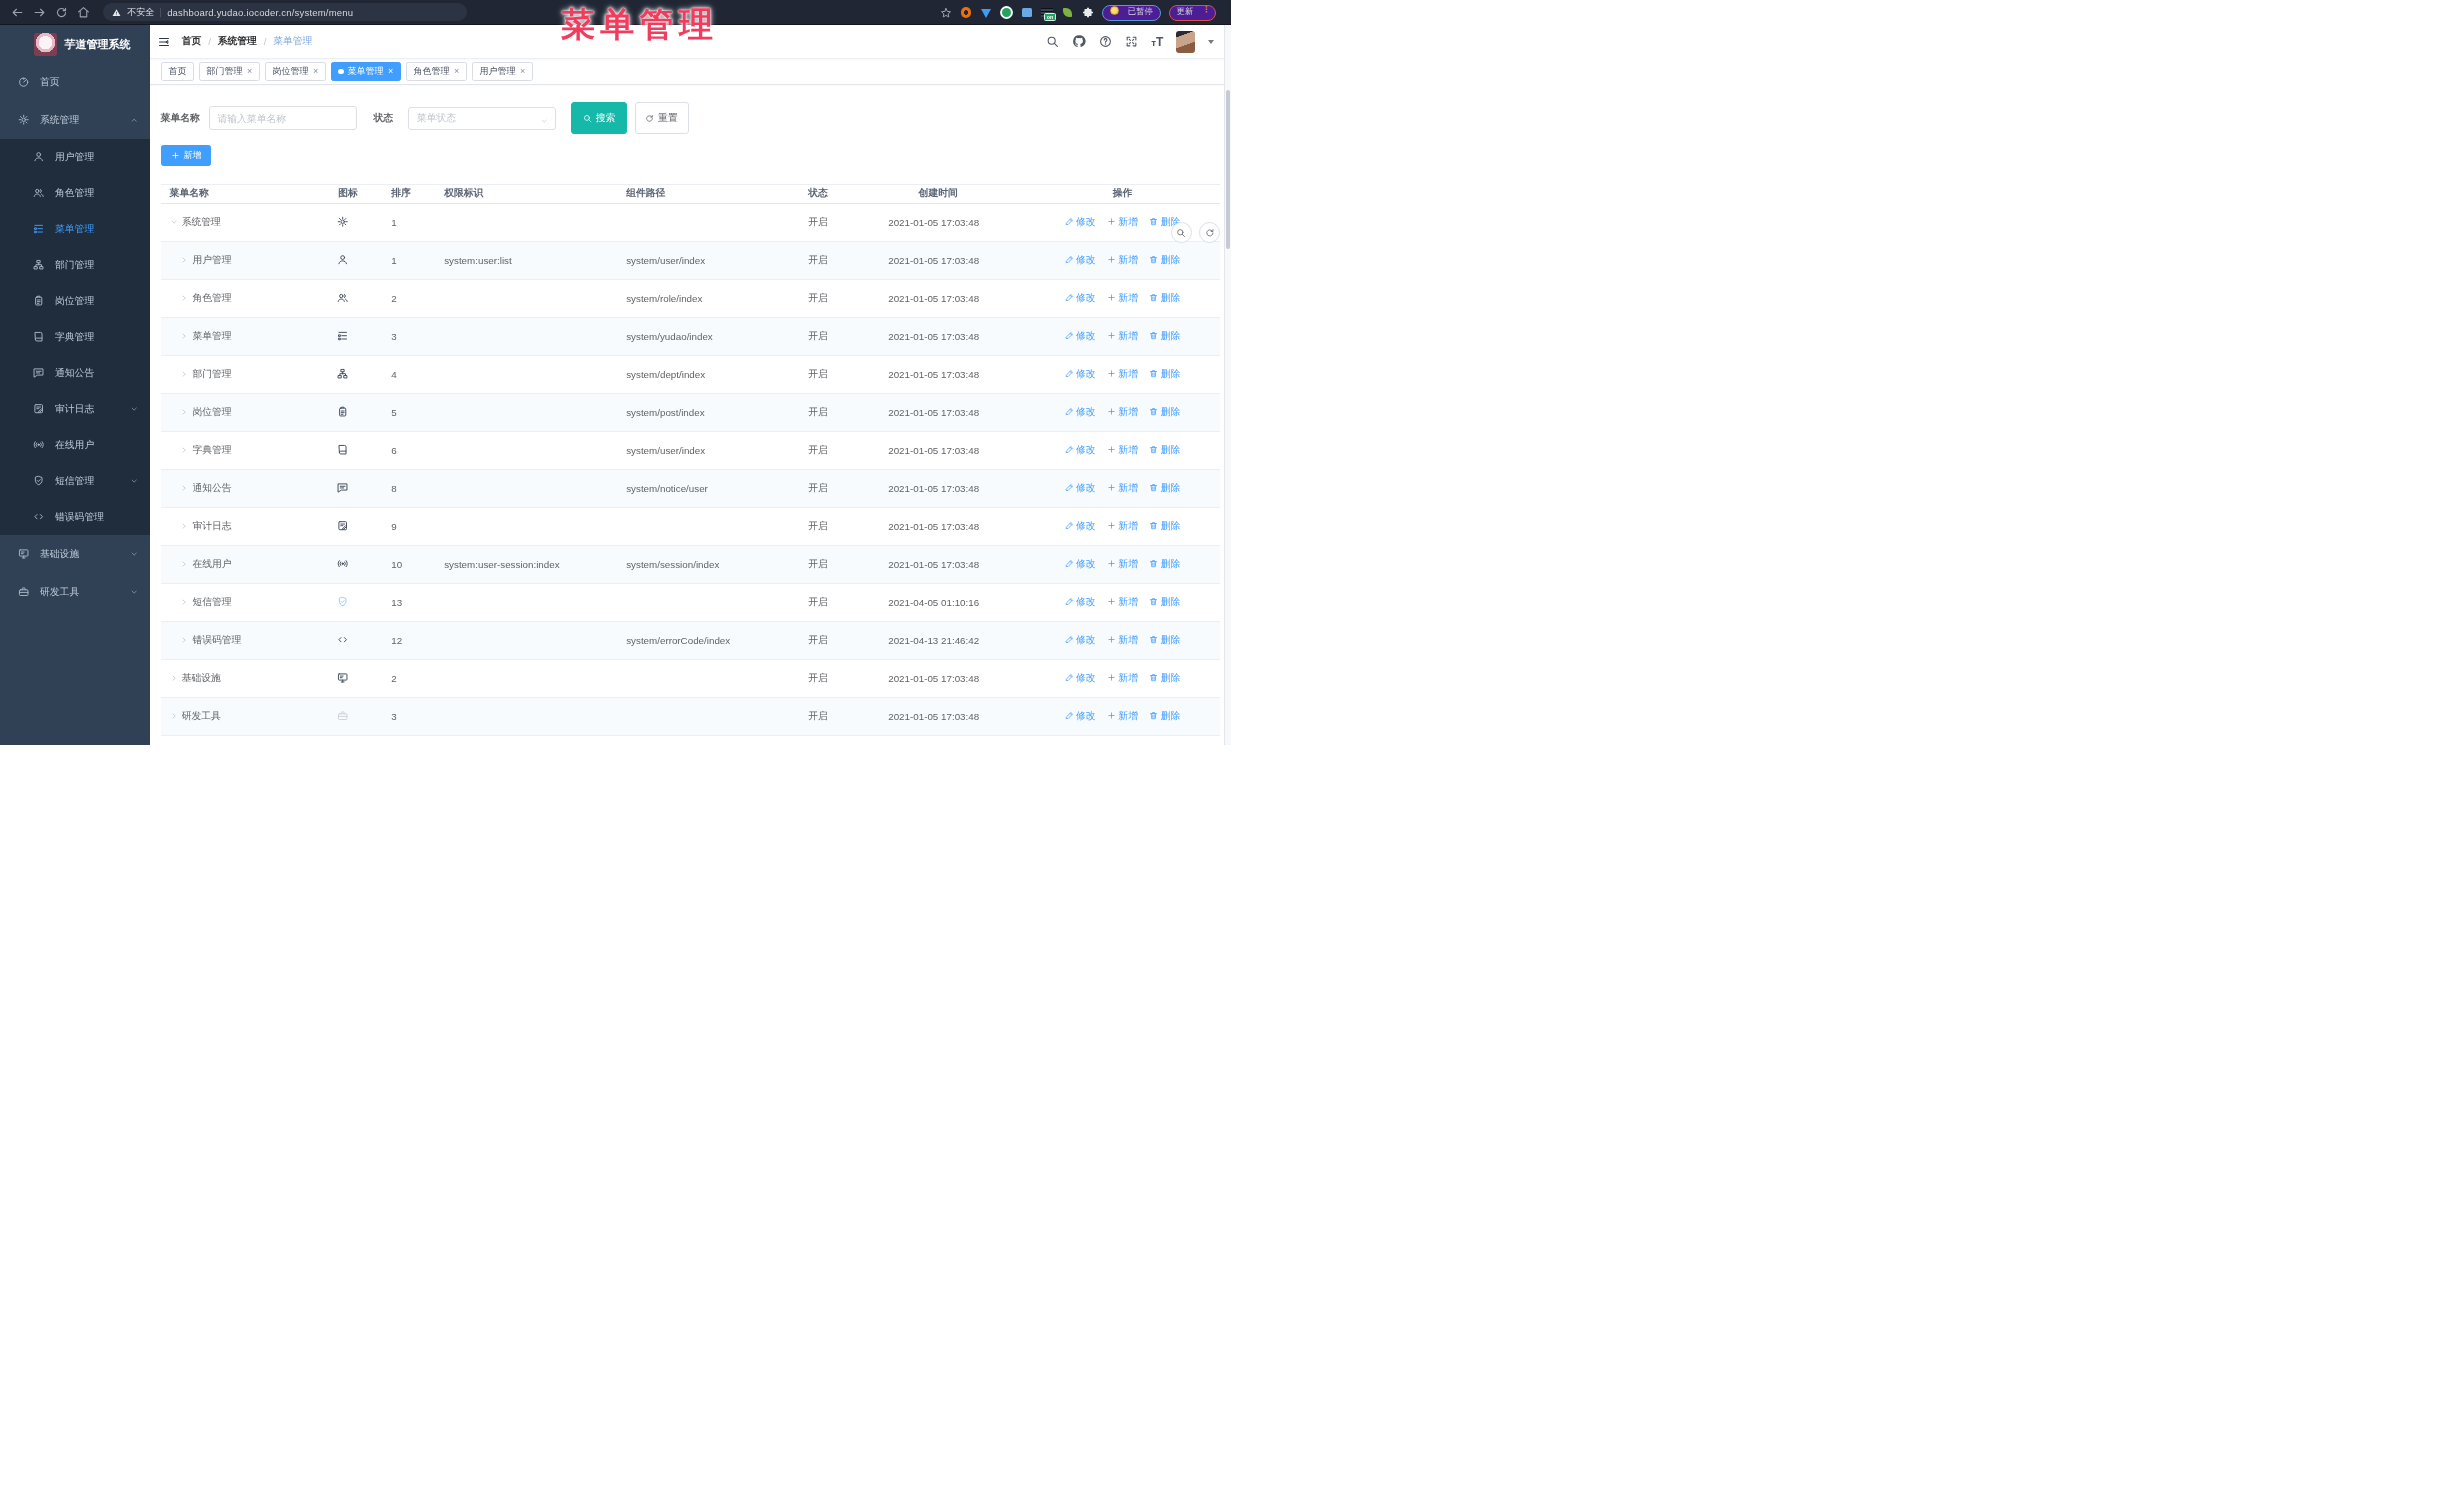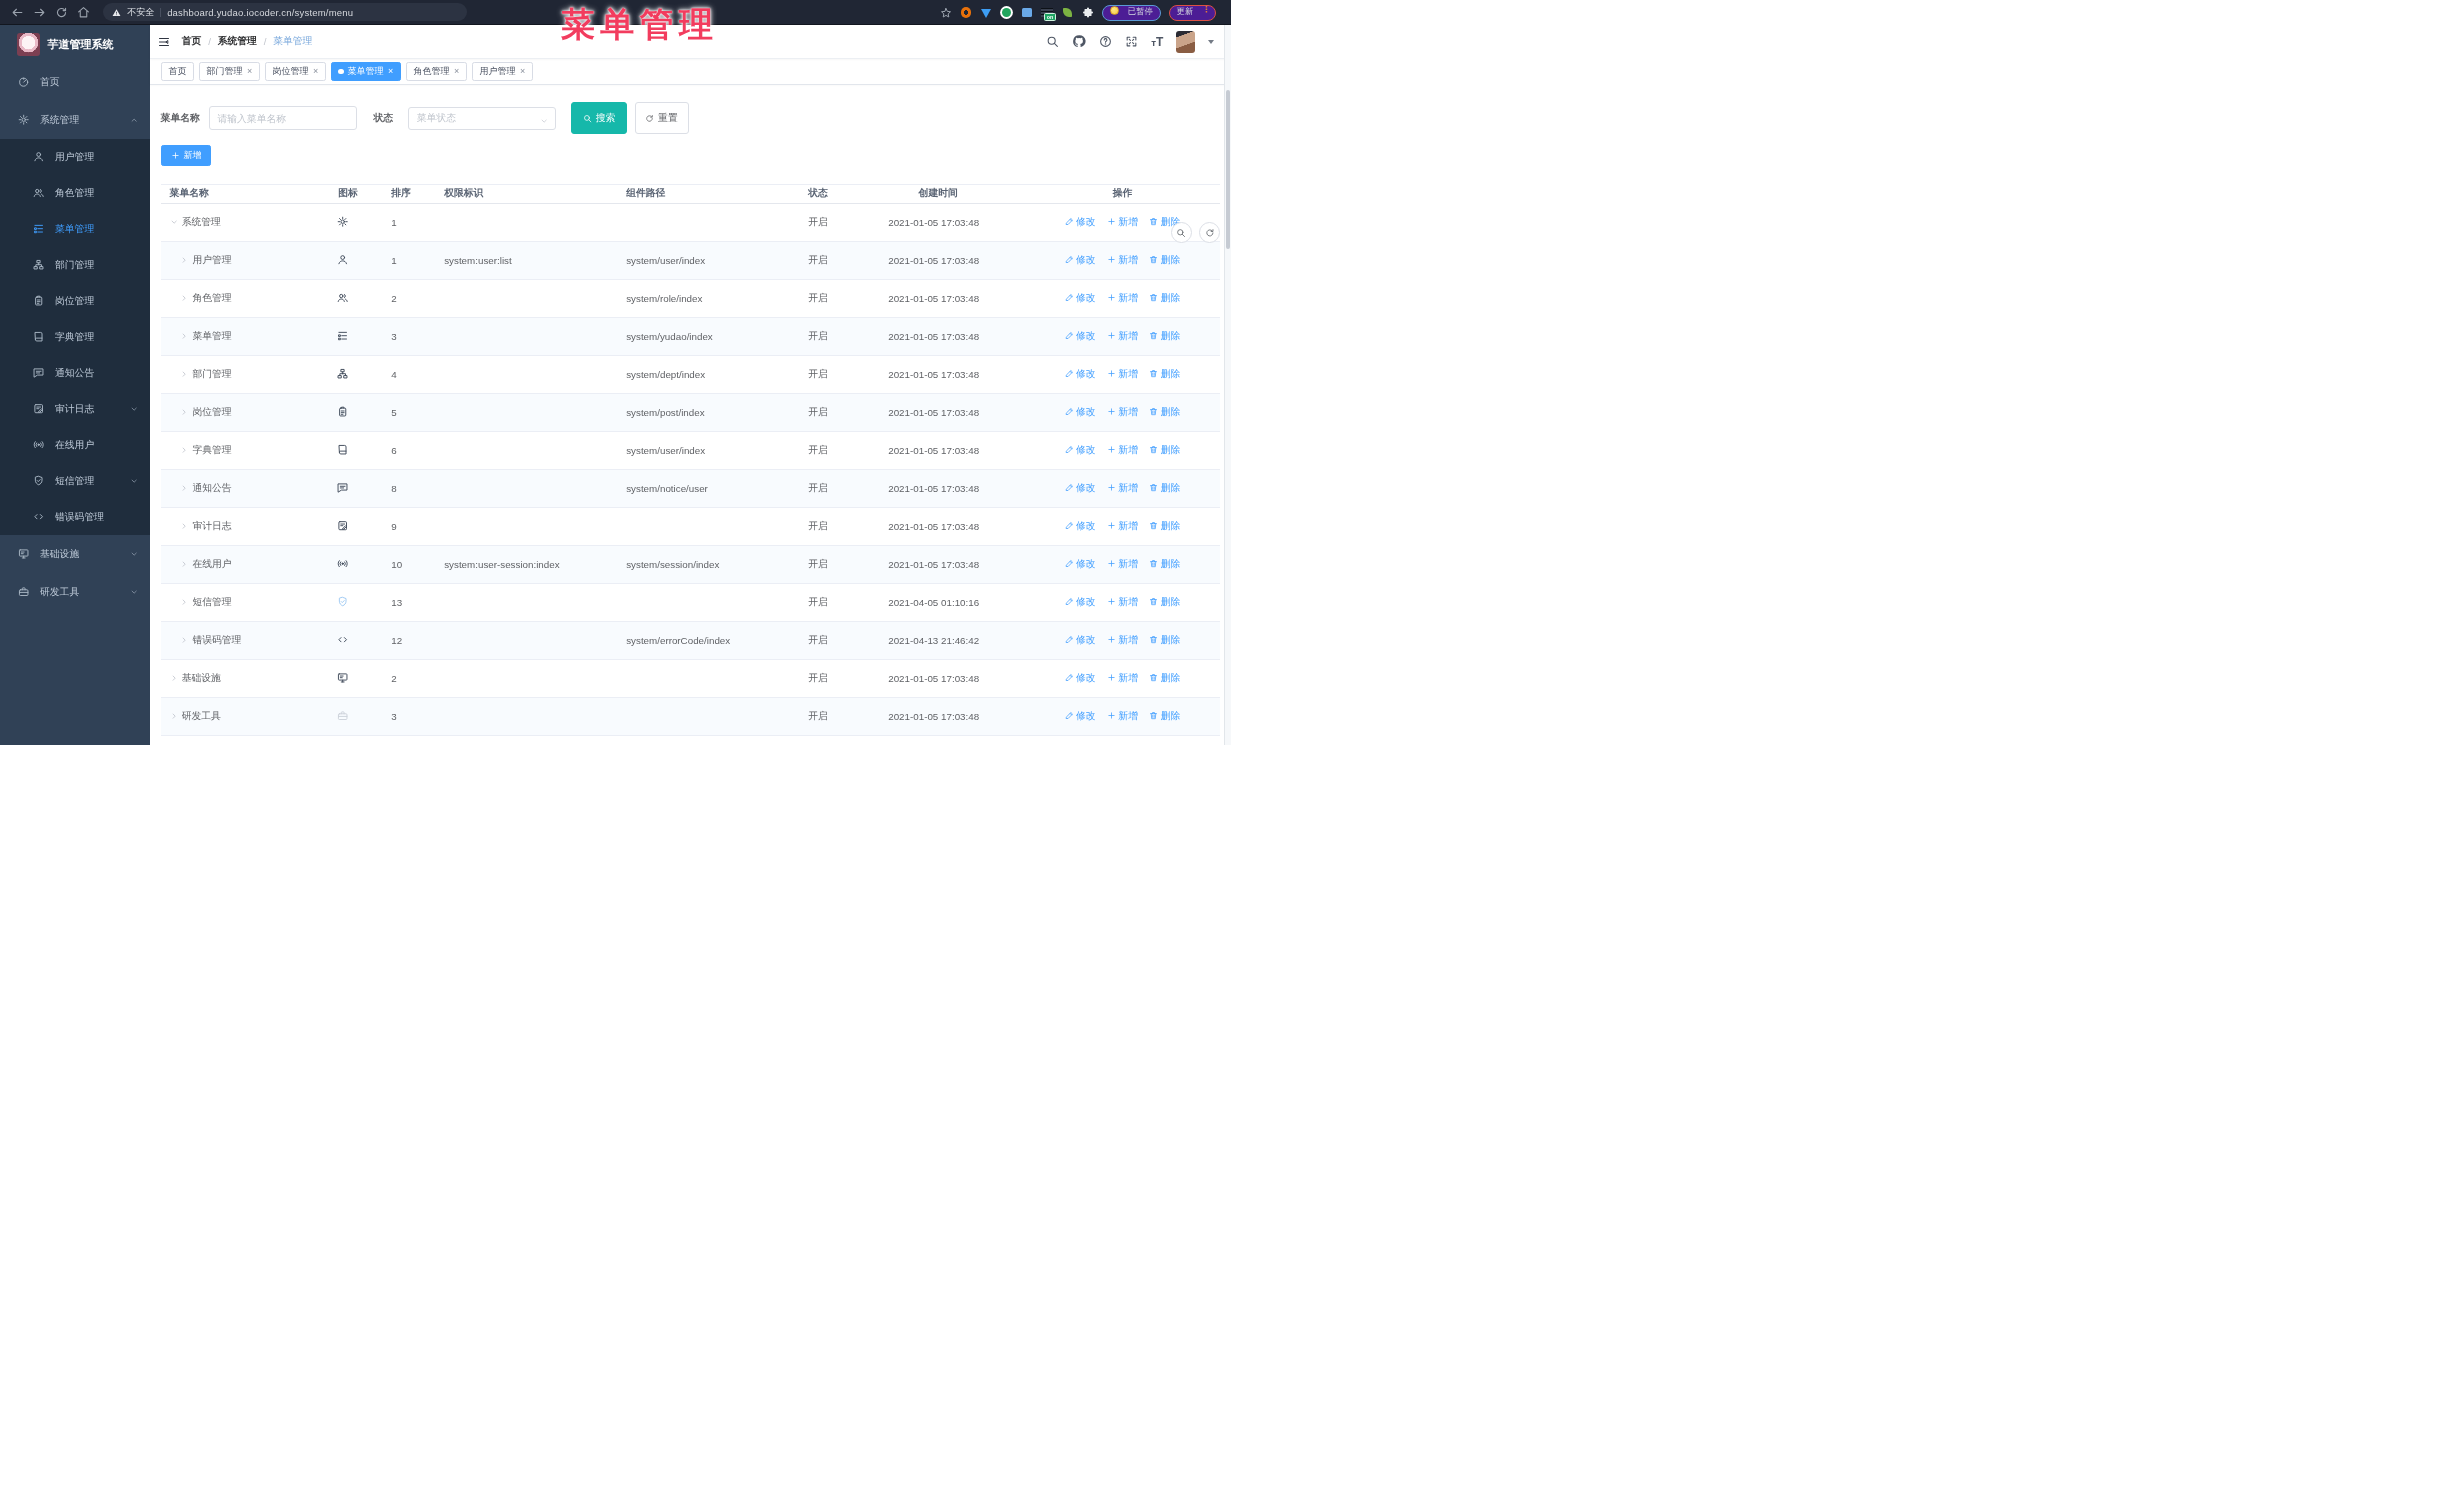--- a/index.html
+++ b/index.html
@@ -40,21 +40,21 @@
   .upd-dots { color:#e07b39; font-size:8.3px; font-weight:bold; letter-spacing:0; line-height:7.6px; }
 
   
   .overlay-title { position:absolute; left:561px; top:1.5px; z-index:50; font-size:34px; font-weight:bold;
     color:#f23c5e; letter-spacing:5.3px;
     text-shadow:0 0 1.5px #fff,0 0 3.8px #fff,0 0 6.8px rgba(255,255,255,.9); }
 
   
   .app { display:flex; height:720px; }
   .sidebar { width:150px; background:#304156; flex:none; display:flex; flex-direction:column; }
-  .logo-row { height:38px; display:flex; align-items:center; gap:7.6px; padding-left:17px; }
+  .logo-row { height:38px; display:flex; align-items:center; gap:7.6px; padding-left:34px; }
   .logo-img { width:23px; height:23px; border-radius:3px; flex:none;
     background:radial-gradient(circle at 50% 42%, #fdf3f5 0 38%, #e9b9c7 39% 55%, #7c3f52 56%); }
   .logo-title { color:#fff; font-size:11px; font-weight:bold; white-space:nowrap; }
   .menu { flex:1; }
   .side-item { height:38px; display:flex; align-items:center; padding:0 12px 0 18px; color:#bfcbd9;
     font-size:9.8px; cursor:pointer; position:relative; }
   .side-item .s-ic { width:11.4px; height:11.4px; margin-right:10.6px; display:flex; flex:none; color:#aab7c5; }
   .side-item .s-ic svg { width:100%; height:100%; }
   .side-item .s-label { flex:1; white-space:nowrap; }
   .side-item .s-arrow { width:8.3px; height:8.3px; color:#9aa7b6; display:flex; }

